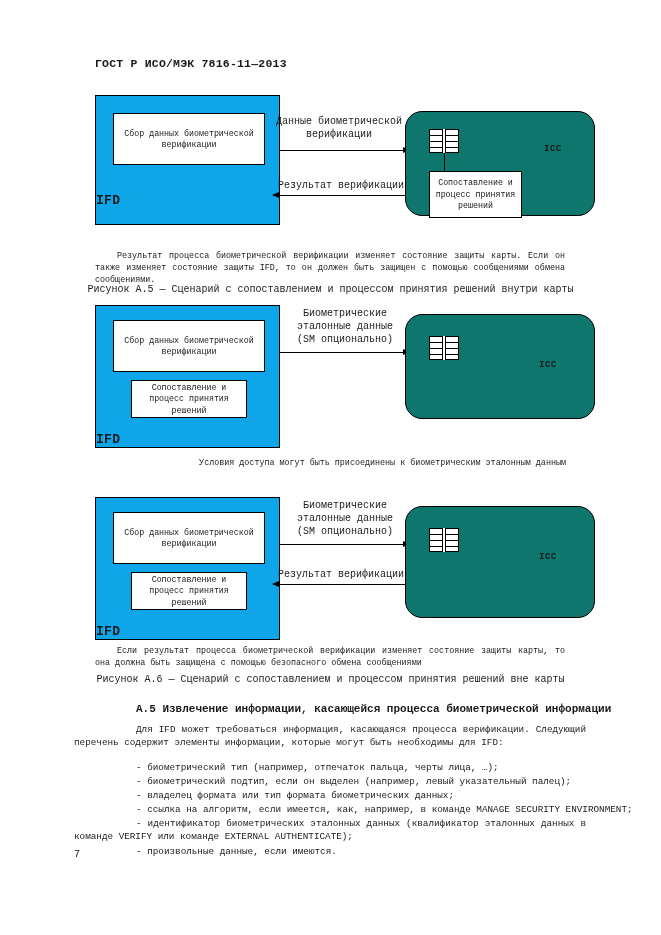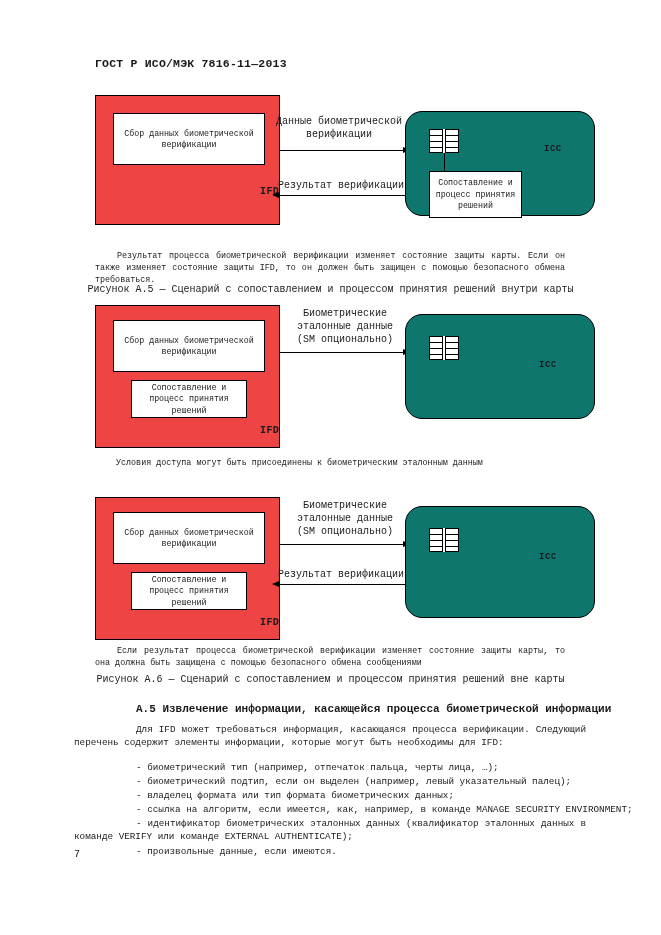--- a/index.html
+++ b/index.html
@@ -41,30 +41,31 @@
     left: 0;
     width: 661px;
   }
   .fig1 { top: 95px; height: 135px; }
   .fig2 { top: 300px; height: 148px; }
   .fig3 { top: 492px; height: 148px; }
 
   .ifd-box {
     position: absolute;
     border: 1.3px solid #000;
-    background: #ef4444;
+    background: #0ea5e9;
     box-sizing: border-box;
   }
   .ifd-label {
     position: absolute;
     width: 100%;
-    text-align: right;
-    font-size: 10px;
+    text-align: left;
+    font-size: 13px;
     font-weight: bold;
     letter-spacing: 0.3px;
+    margin-top: 7px;
   }
 
   .inner-box {
     position: absolute;
     border: 1.1px solid #000;
     background: #fff;
     box-sizing: border-box;
     display: flex;
     align-items: center;
     justify-content: center;
@@ -237,21 +238,21 @@
         <div class="chip-v"></div>
       </div>
       <div class="chip-stem" style="left:38px; top:41px; height:18px;"></div>
       <div class="icc-label" style="left:138px; top:32px;">ICC</div>
       <div class="inner-box" style="left:23px; top:59px; width:93px; height:47px;">Сопоставление
 и процесс принятия
 решений</div>
     </div>
   </div>
 
-  <div class="note" style="left:95px; top:250px; width:470px; text-indent:22px;">Результат процесса биометрической верификации изменяет состояние защиты карты. Если он также изменяет состояние защиты IFD, то он должен быть защищен с помощью безопасного обмена требоваться.</div>
+  <div class="note" style="left:95px; top:250px; width:470px; text-indent:22px;">Результат процесса биометрической верификации изменяет состояние защиты карты. Если он также изменяет состояние защиты IFD, то он должен быть защищен с помощью сообщениями обмена сообщениями.</div>
   <div class="fig-caption" style="top:284px;">Рисунок А.5 — Сценарий с сопоставлением и процессом принятия решений внутри карты</div>
 
   <div class="figure fig2">
 
     <div class="ifd-box" style="left:95px; top:5px; width:185px; height:143px;">
       <div class="inner-box" style="left:17px; top:14px; width:152px; height:52px;">Сбор данных
 биометрической
 верификации</div>
       <div class="inner-box" style="left:35px; top:74px; width:116px; height:38px;">Сопоставление
 и процесс принятия
@@ -270,21 +271,21 @@
         <div class="chip-body"></div>
         <div class="chip-h h1"></div>
         <div class="chip-h h2"></div>
         <div class="chip-h h3"></div>
         <div class="chip-v"></div>
       </div>
       <div class="icc-label" style="left:133px; top:45px;">ICC</div>
     </div>
   </div>
 
-  <div class="note" style="left:116px; top:457px; width:450px; text-align:left;">Условия доступа могут быть присоединены к биометрическим эталонным данным</div>
+  <div class="note" style="left:116px; top:457px; width:450px; text-align:right;">Условия доступа могут быть присоединены к биометрическим эталонным данным</div>
 
   <div class="figure fig3">
 
     <div class="ifd-box" style="left:95px; top:5px; width:185px; height:143px;">
       <div class="inner-box" style="left:17px; top:14px; width:152px; height:52px;">Сбор данных
 биометрической
 верификации</div>
       <div class="inner-box" style="left:35px; top:74px; width:116px; height:38px;">Сопоставление
 и процесс принятия
 решений</div>

